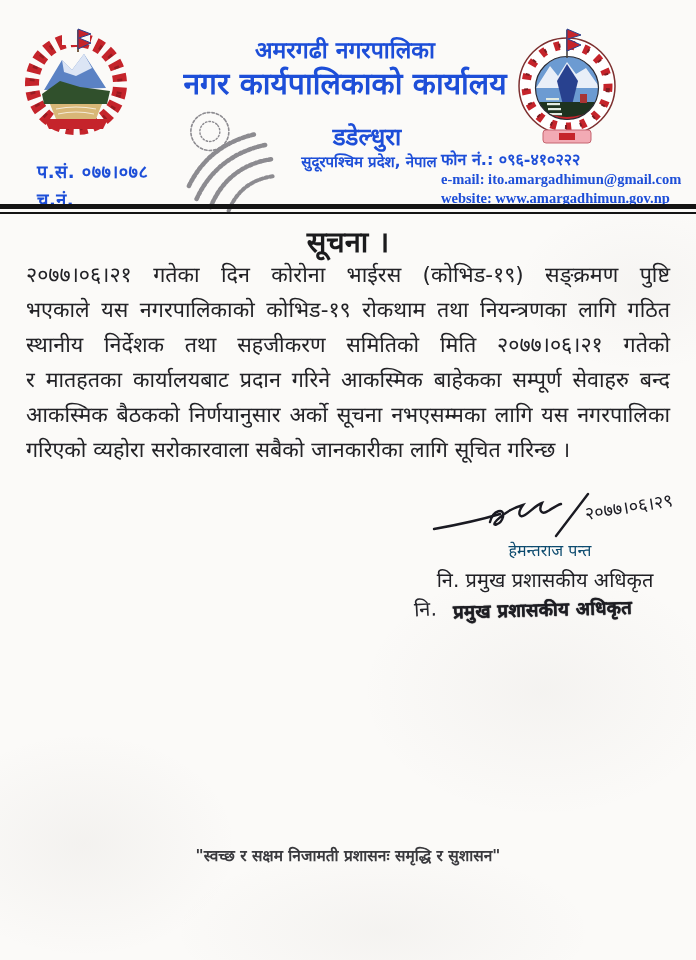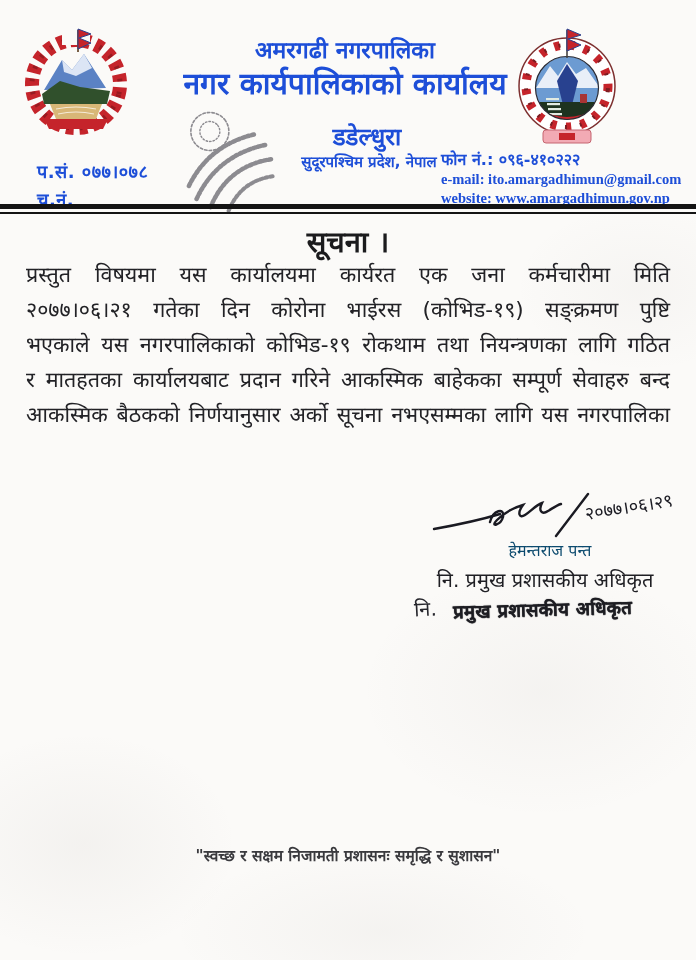--- a/index.html
+++ b/index.html
@@ -125,25 +125,26 @@
 <div class="abs red contact phone">फोन नं.: ०९६-४१०२२२</div>
 <div class="abs red contact email">e-mail: ito.amargadhimun@gmail.com</div>
 <div class="abs red contact website">website: www.amargadhimun.gov.np</div>
 
 <div class="abs rule1"></div>
 <div class="abs rule2"></div>
 
 <div class="abs center notice-title">सूचना ।</div>
 
 <div class="abs body-text">
-  <div class="jline">प्रस्तुत विषयमा यस कार्यालयमा कार्यरत एक जना कर्मचारीमा मिति</div>
   <div class="jline">२०७७।०६।२१ गतेका दिन कोरोना भाईरस (कोभिड-१९) सङ्क्रमण पुष्टि</div>
   <div class="jline">भएकाले यस नगरपालिकाको कोभिड-१९ रोकथाम तथा नियन्त्रणका लागि गठित</div>
+  <div class="jline">स्थानीय निर्देशक तथा सहजीकरण समितिको मिति २०७७।०६।२१ गतेको</div>
   <div class="jline">र मातहतका कार्यालयबाट प्रदान गरिने आकस्मिक बाहेकका सम्पूर्ण सेवाहरु बन्द</div>
   <div class="jline">आकस्मिक बैठकको निर्णयानुसार अर्को सूचना नभएसम्मका लागि यस नगरपालिका</div>
+  <div class="jline last">गरिएको व्यहोरा सरोकारवाला सबैको जानकारीका लागि सूचित गरिन्छ ।</div>
 </div>
 
 <svg class="abs sig-svg" width="244" height="50" viewBox="0 0 244 50">
   <g stroke="#1a1a22" stroke-width="2.4" fill="none" stroke-linecap="round">
     <path d="M6,39 C34,34 52,30 72,24"></path>
     <path d="M62,32 c3,-12 15,-15 13,-5 c-2,8 -14,11 -6,3 c9,-9 19,-13 26,-15 c-6,8 -4,14 2,10 c6,-4 11,-10 17,-12 c-4,8 0,12 6,8 c5,-3 9,-6 13,-7"></path>
     <path d="M128,46 L160,4"></path>
   </g>
   <text x="158" y="30" font-size="18" fill="#1a1a22" transform="rotate(-9 158 30)">२०७७।०६।२९</text>
 </svg>

